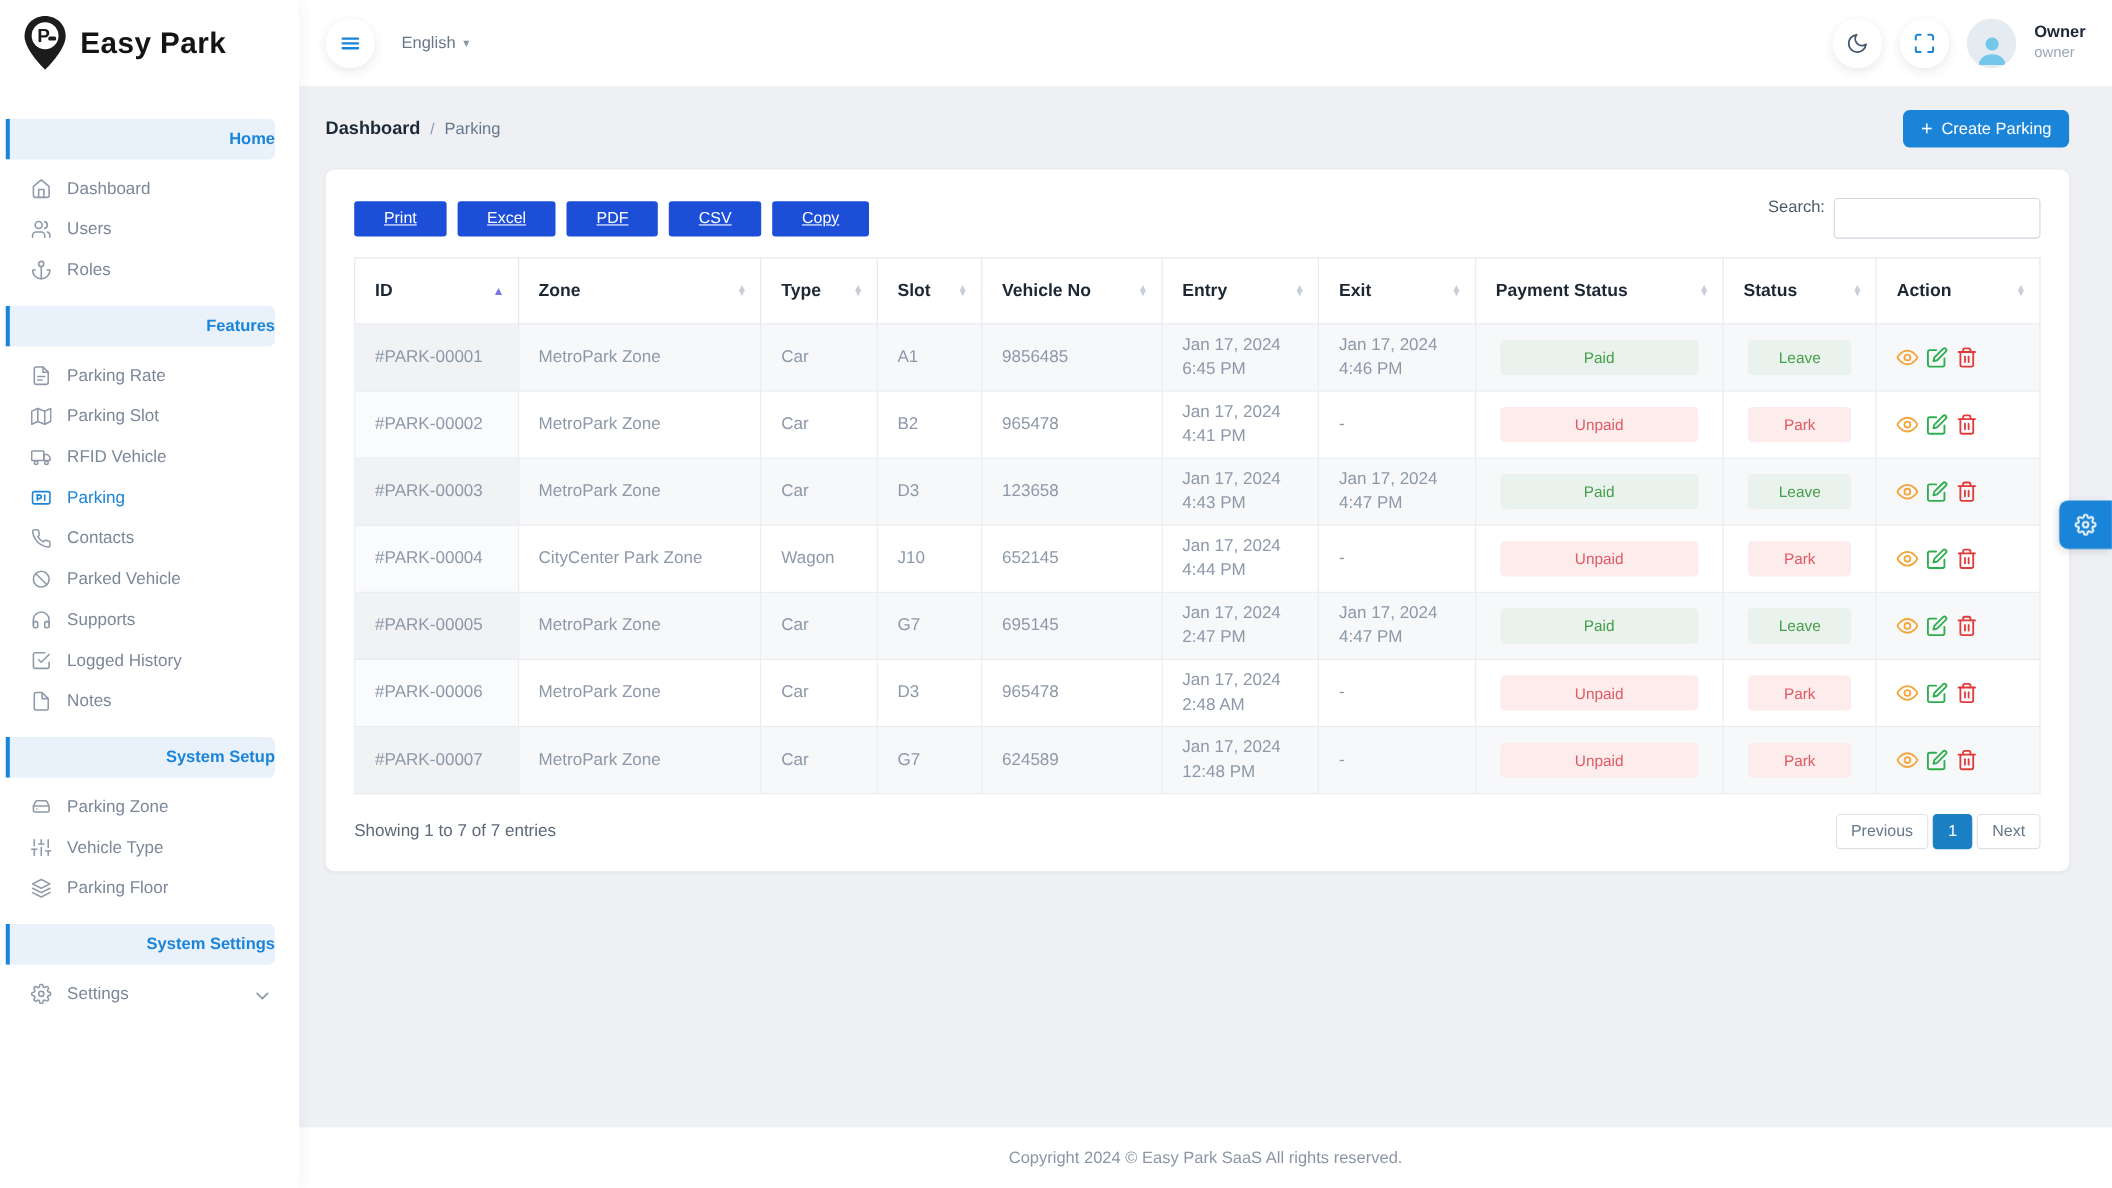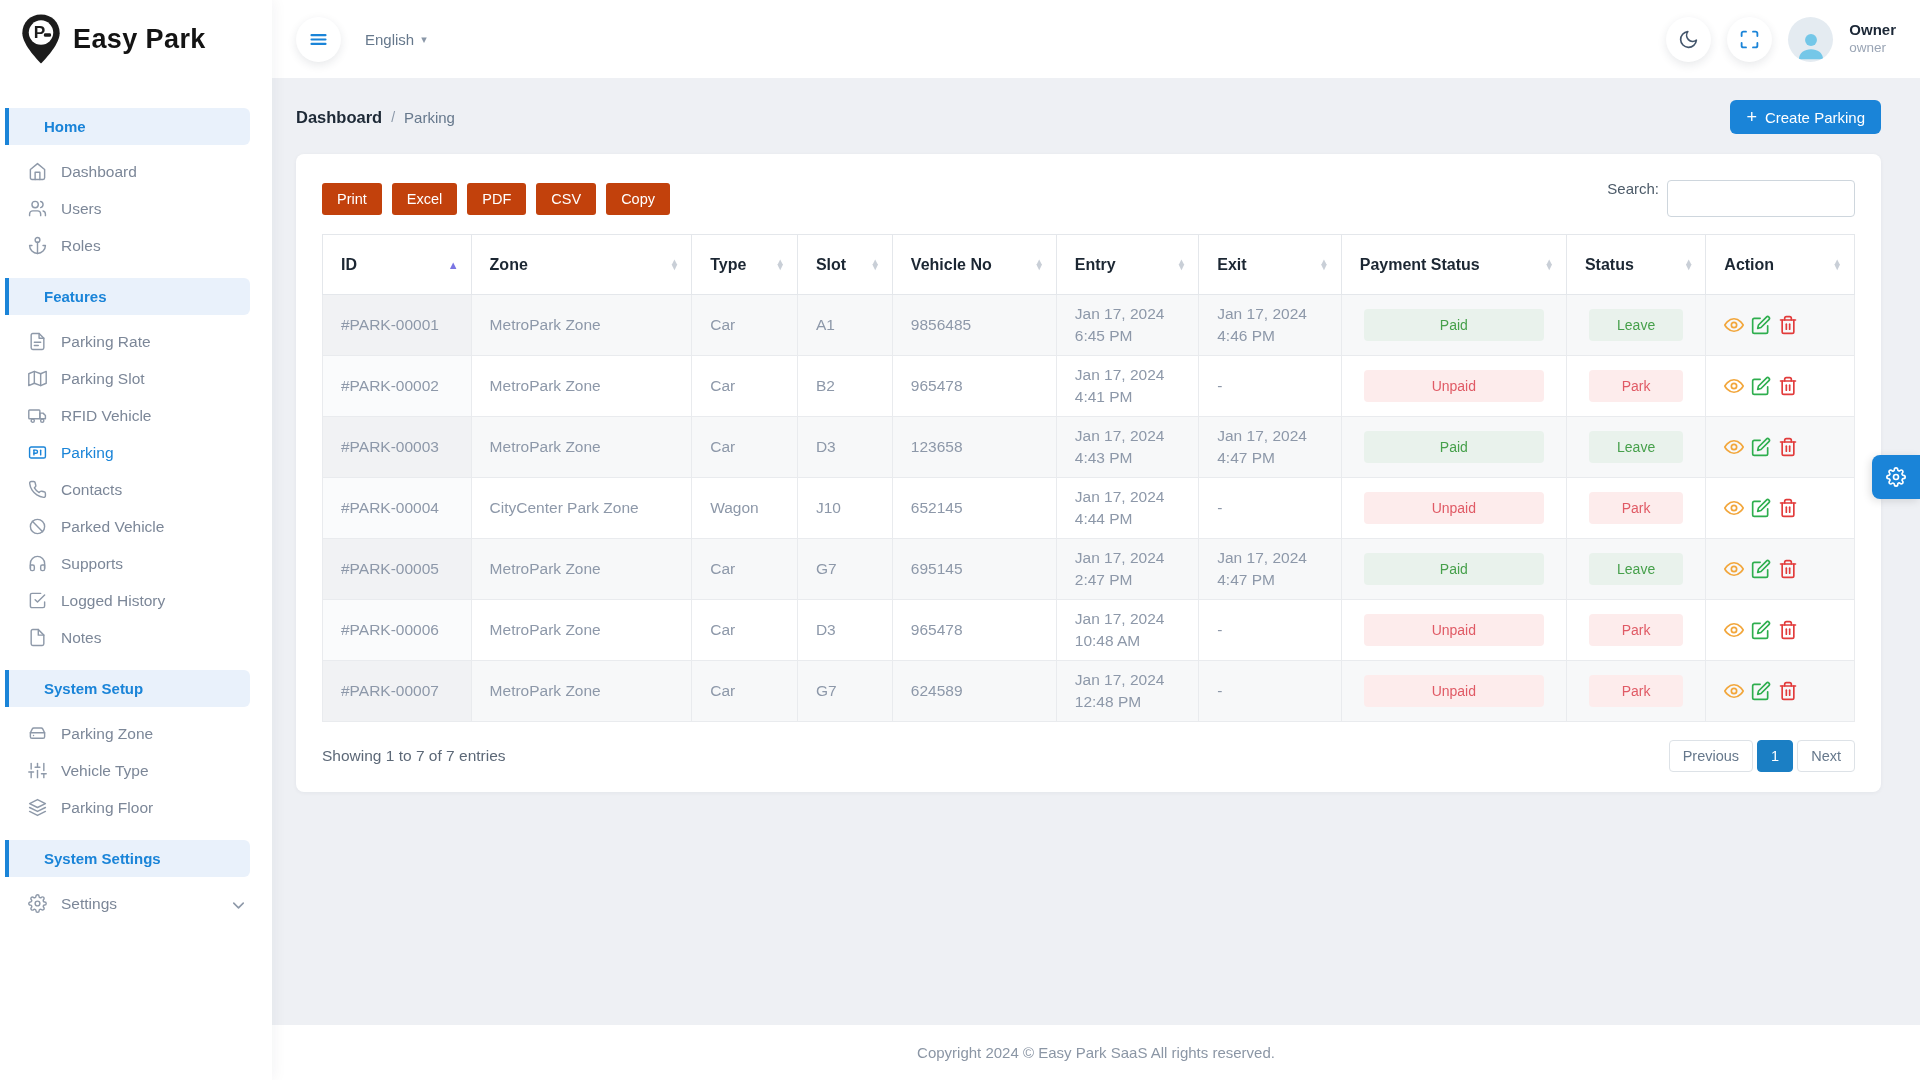--- a/index.html
+++ b/index.html
@@ -5,21 +5,21 @@
   * { margin:0; padding:0; box-sizing:border-box; }
   html,body { width:1920px; height:1080px; overflow:hidden; }
   body { font-family:"Liberation Sans","DejaVu Sans",sans-serif; background:#eef0f4; color:#333; }
   .app { display:flex; height:100%; }
 
   
   .sidebar { width:272px; background:#fff; flex-shrink:0; z-index:3; box-shadow:2px 0 14px rgba(16,30,54,.05); display:flex; flex-direction:column; }
   .logo { height:78px; display:flex; align-items:center; padding-left:18px; gap:9px; cursor:pointer; }
   .logo-text { font-size:27px; font-weight:800; color:#141414; letter-spacing:.4px; white-space:nowrap; }
   .nav { flex:1; padding-top:26px; overflow:hidden; }
-  .nav-header { margin:14px 22px 8px 5px; background:#e9f1fb; border-left:4px solid #1a84d8; border-radius:0 6px 6px 0; padding:10px 0 10px 35px; color:#1a84d8; font-weight:700; font-size:15px; }
+  .nav-header { margin:14px 22px 8px 5px; background:#e9f1fb; border-left:4px solid #1a84d8; border-radius:0 6px 6px 0; padding:10px 0 10px 35px; color:#1a84d8; font-weight:700; font-size:15px;text-align:right; }
   .nav-header:first-child { margin-top:4px; }
   .nav-link { display:flex; align-items:center; gap:14px; padding:9px 28px; color:#7c8798; font-size:15.5px; cursor:pointer; }
   .nav-link svg { width:19px; height:19px; color:#8e99a9; flex-shrink:0; }
   .nav-link.active { color:#1a84d8; }
   .nav-link.active svg { color:#1a84d8; }
   .nav-link .chev { margin-left:auto; width:15px; height:15px; color:#9aa4b2; }
 
   
   .main { flex:1; display:flex; flex-direction:column; min-width:0; }
   .topbar { height:78px; background:#fff; display:flex; align-items:center; padding:0 24px; flex-shrink:0; }
@@ -39,21 +39,21 @@
   .breadcrumb { display:flex; align-items:center; gap:9px; }
   .bc-root { font-weight:700; font-size:16.5px; color:#1d2936; cursor:pointer; }
   .bc-sep { color:#8b98a9; font-size:14px; }
   .bc-page { color:#66788c; font-size:15px; }
   .create-btn { margin-left:auto; background:#1a84d8; color:#fff; border:none; border-radius:6px; padding:8px 16px; font-size:15px; display:flex; align-items:center; gap:8px; cursor:pointer; font-family:inherit; }
   .create-btn .plus { font-size:18px; font-weight:400; line-height:1; }
 
   
   .card { background:#fff; border-radius:8px; padding:26px 26px 16px; box-shadow:0 1px 4px rgba(16,30,54,.05); }
   .toolbar { display:flex; align-items:center; margin-bottom:17px; }
-  .export-btn { background:#c2410c; color:#fff; border:none; border-radius:3px; padding:8px 15px; font-size:14.5px; margin-right:10px; cursor:pointer; font-family:inherit; }
+  .export-btn { background:#1d4ed8; color:#fff; border:none; border-radius:3px; padding:8px 27px; font-size:14.5px; margin-right:10px; cursor:pointer; font-family:inherit;text-decoration:underline; }
   .search-wrap { margin-left:auto; display:flex; gap:8px; font-size:15px; color:#4c5a68; }
   .search-input { width:188px; height:37px; border:1px solid #ced6dd; border-radius:4px; padding:0 10px; font-size:15px; font-family:inherit; }
 
   table { width:100%; border-collapse:collapse; table-layout:fixed; }
   th { border:1px solid #e4e7eb; height:60px; padding:0 38px 0 18px; text-align:left; font-size:16px; color:#1c2733; font-weight:700; position:relative; cursor:pointer; }
   .sort-both { position:absolute; right:12px; top:50%; transform:translateY(-50%); display:flex; flex-direction:column; line-height:.6; font-size:9.5px; color:#c9cfd7; }
   .sort-asc { position:absolute; right:12px; top:50%; transform:translateY(-50%); font-size:11px; color:#7a75e3; }
   td { border:1px solid #e9ebee; padding:8px 18px; font-size:15.5px; color:#8d98a9; height:61px; vertical-align:middle; }
   tbody tr:nth-child(odd) { background:#f7f8f9; }
   tbody tr:nth-child(odd) td.sorted-col { background:#f1f2f4; }
@@ -587,21 +587,21 @@
                 </td>
               </tr>
               <tr>
                 <td class="sorted-col">#PARK-00006</td>
                 <td>MetroPark Zone</td>
                 <td>Car</td>
                 <td>D3</td>
                 <td>965478</td>
                 <td>
                   <div class="cell-line">Jan 17, 2024</div>
-                  <div class="cell-line">10:48 AM</div>
+                  <div class="cell-line">2:48 AM</div>
                 </td>
                 <td>
                   <div class="cell-line">-</div>
                 </td>
                 <td class="badge-cell">
                   <span class="badge red">Unpaid</span>
                 </td>
                 <td class="badge-cell">
                   <span class="badge red">Park</span>
                 </td>

